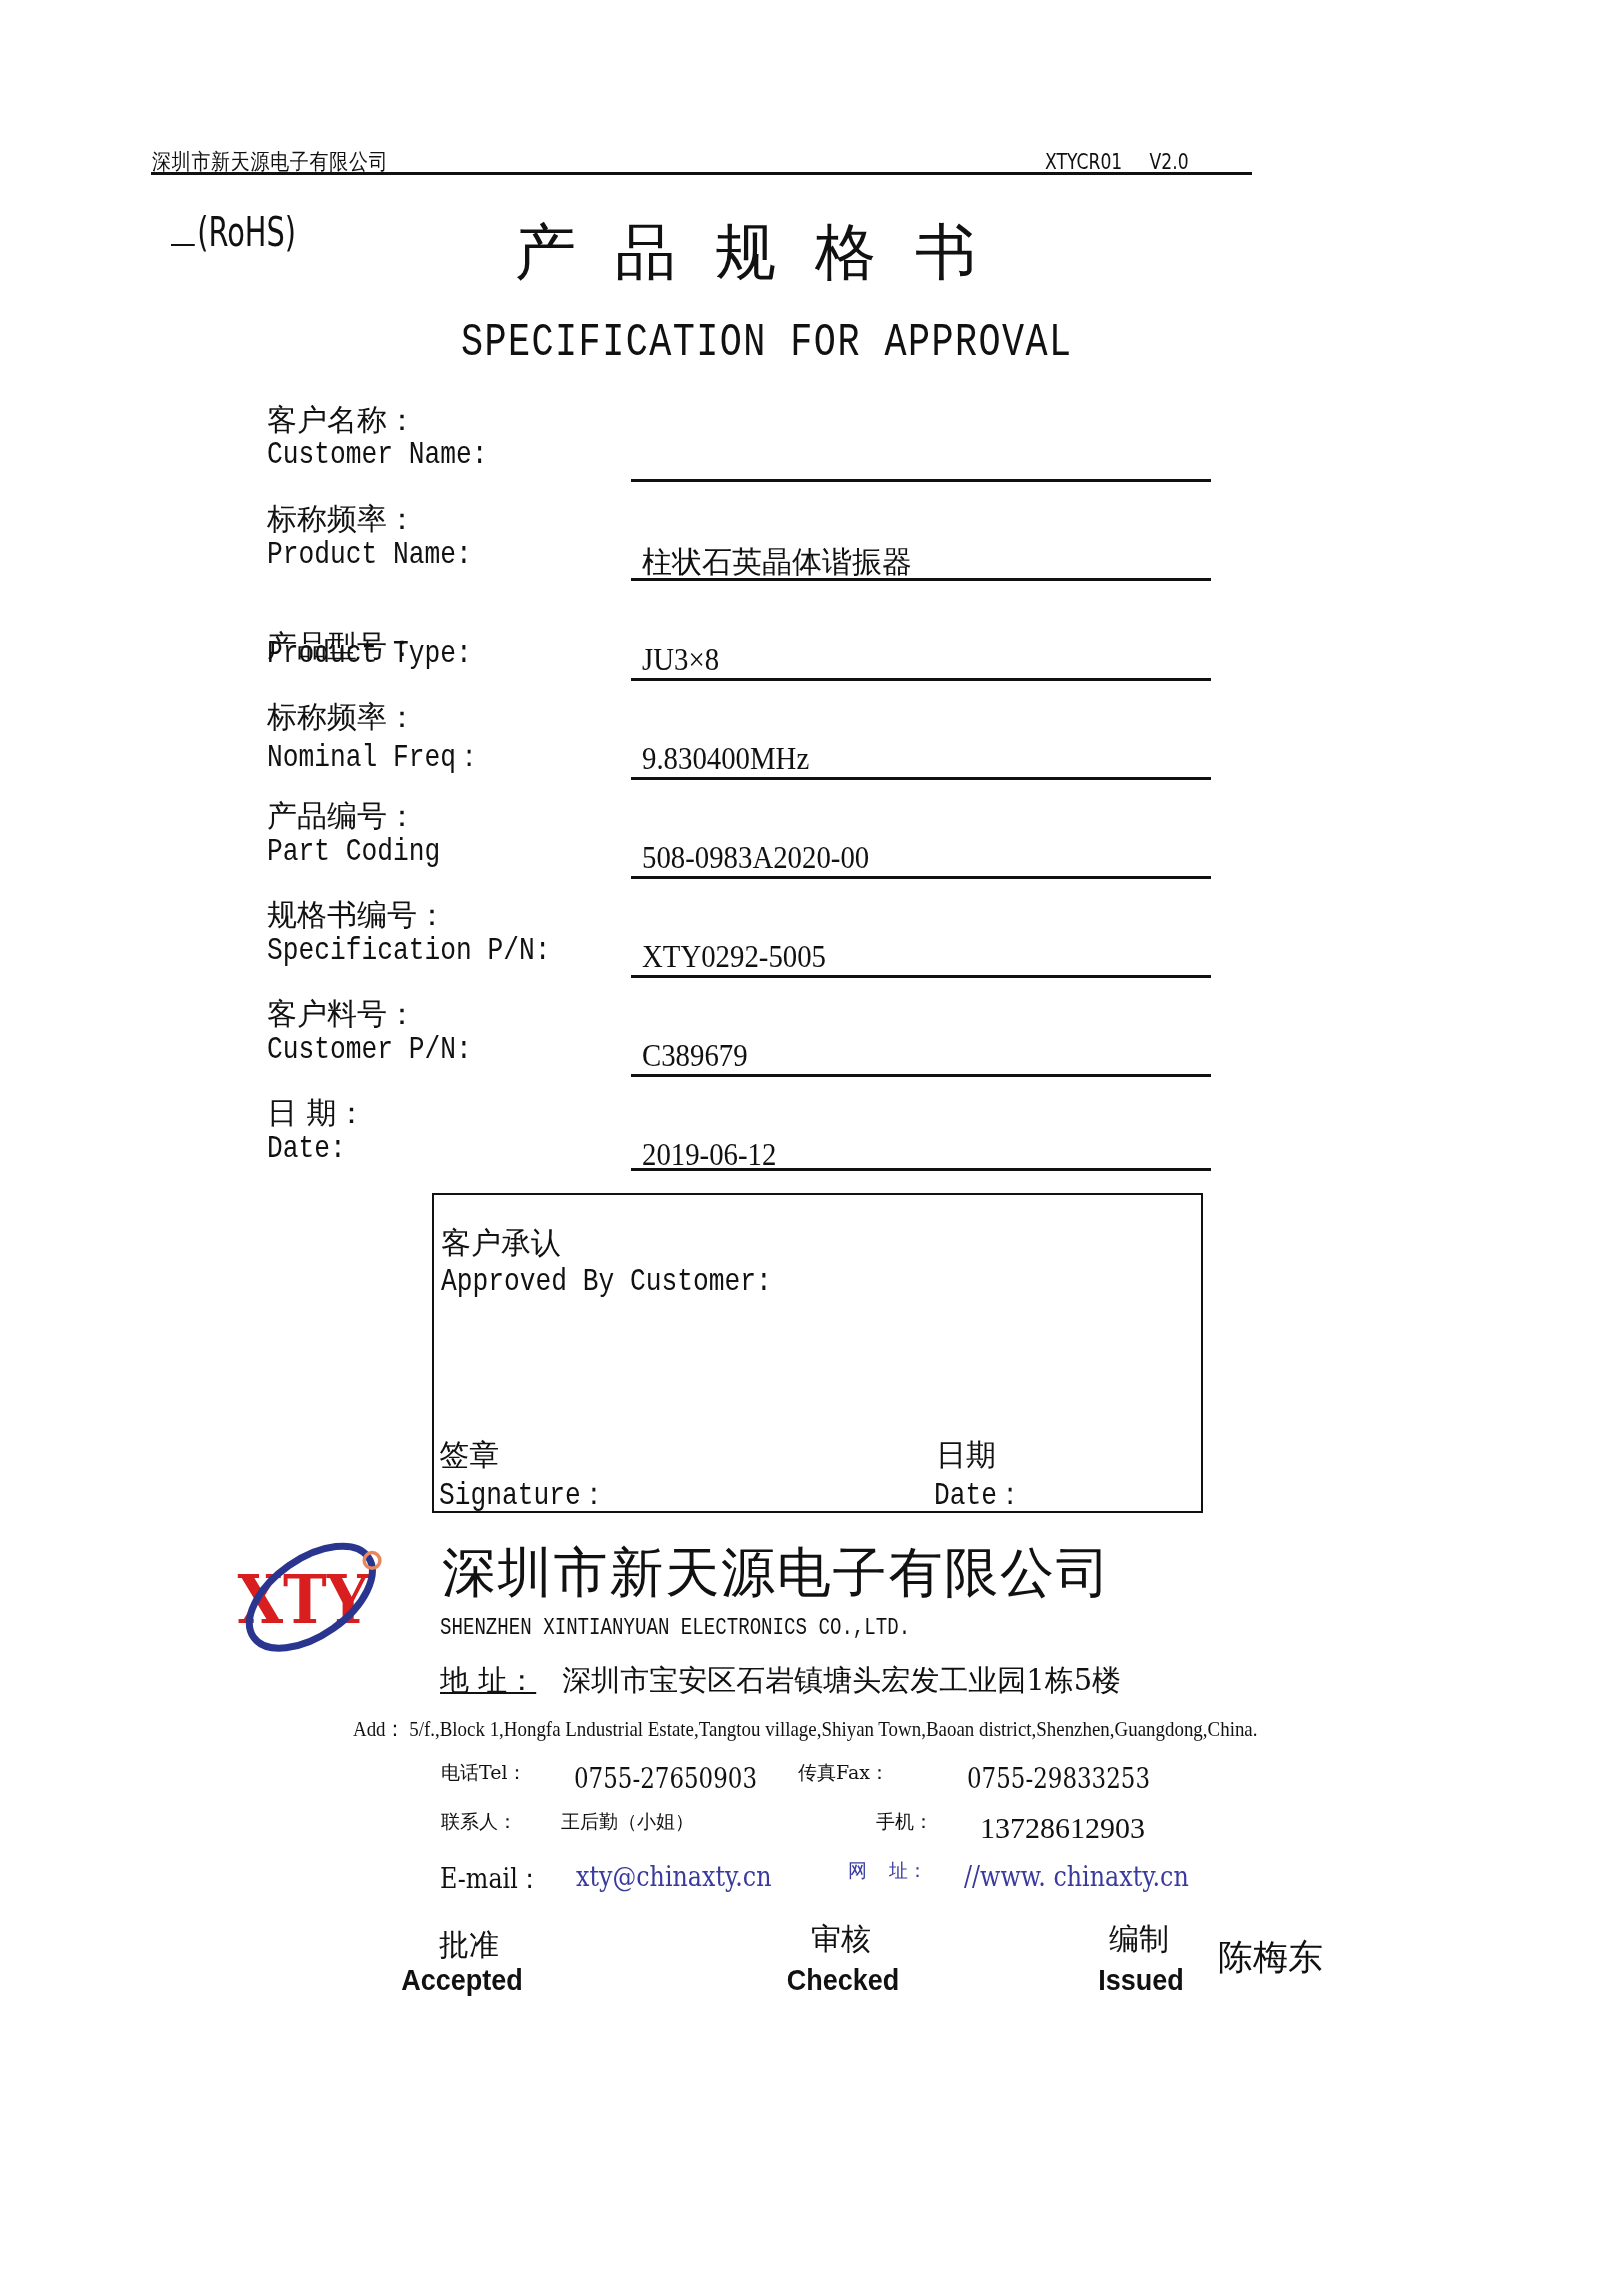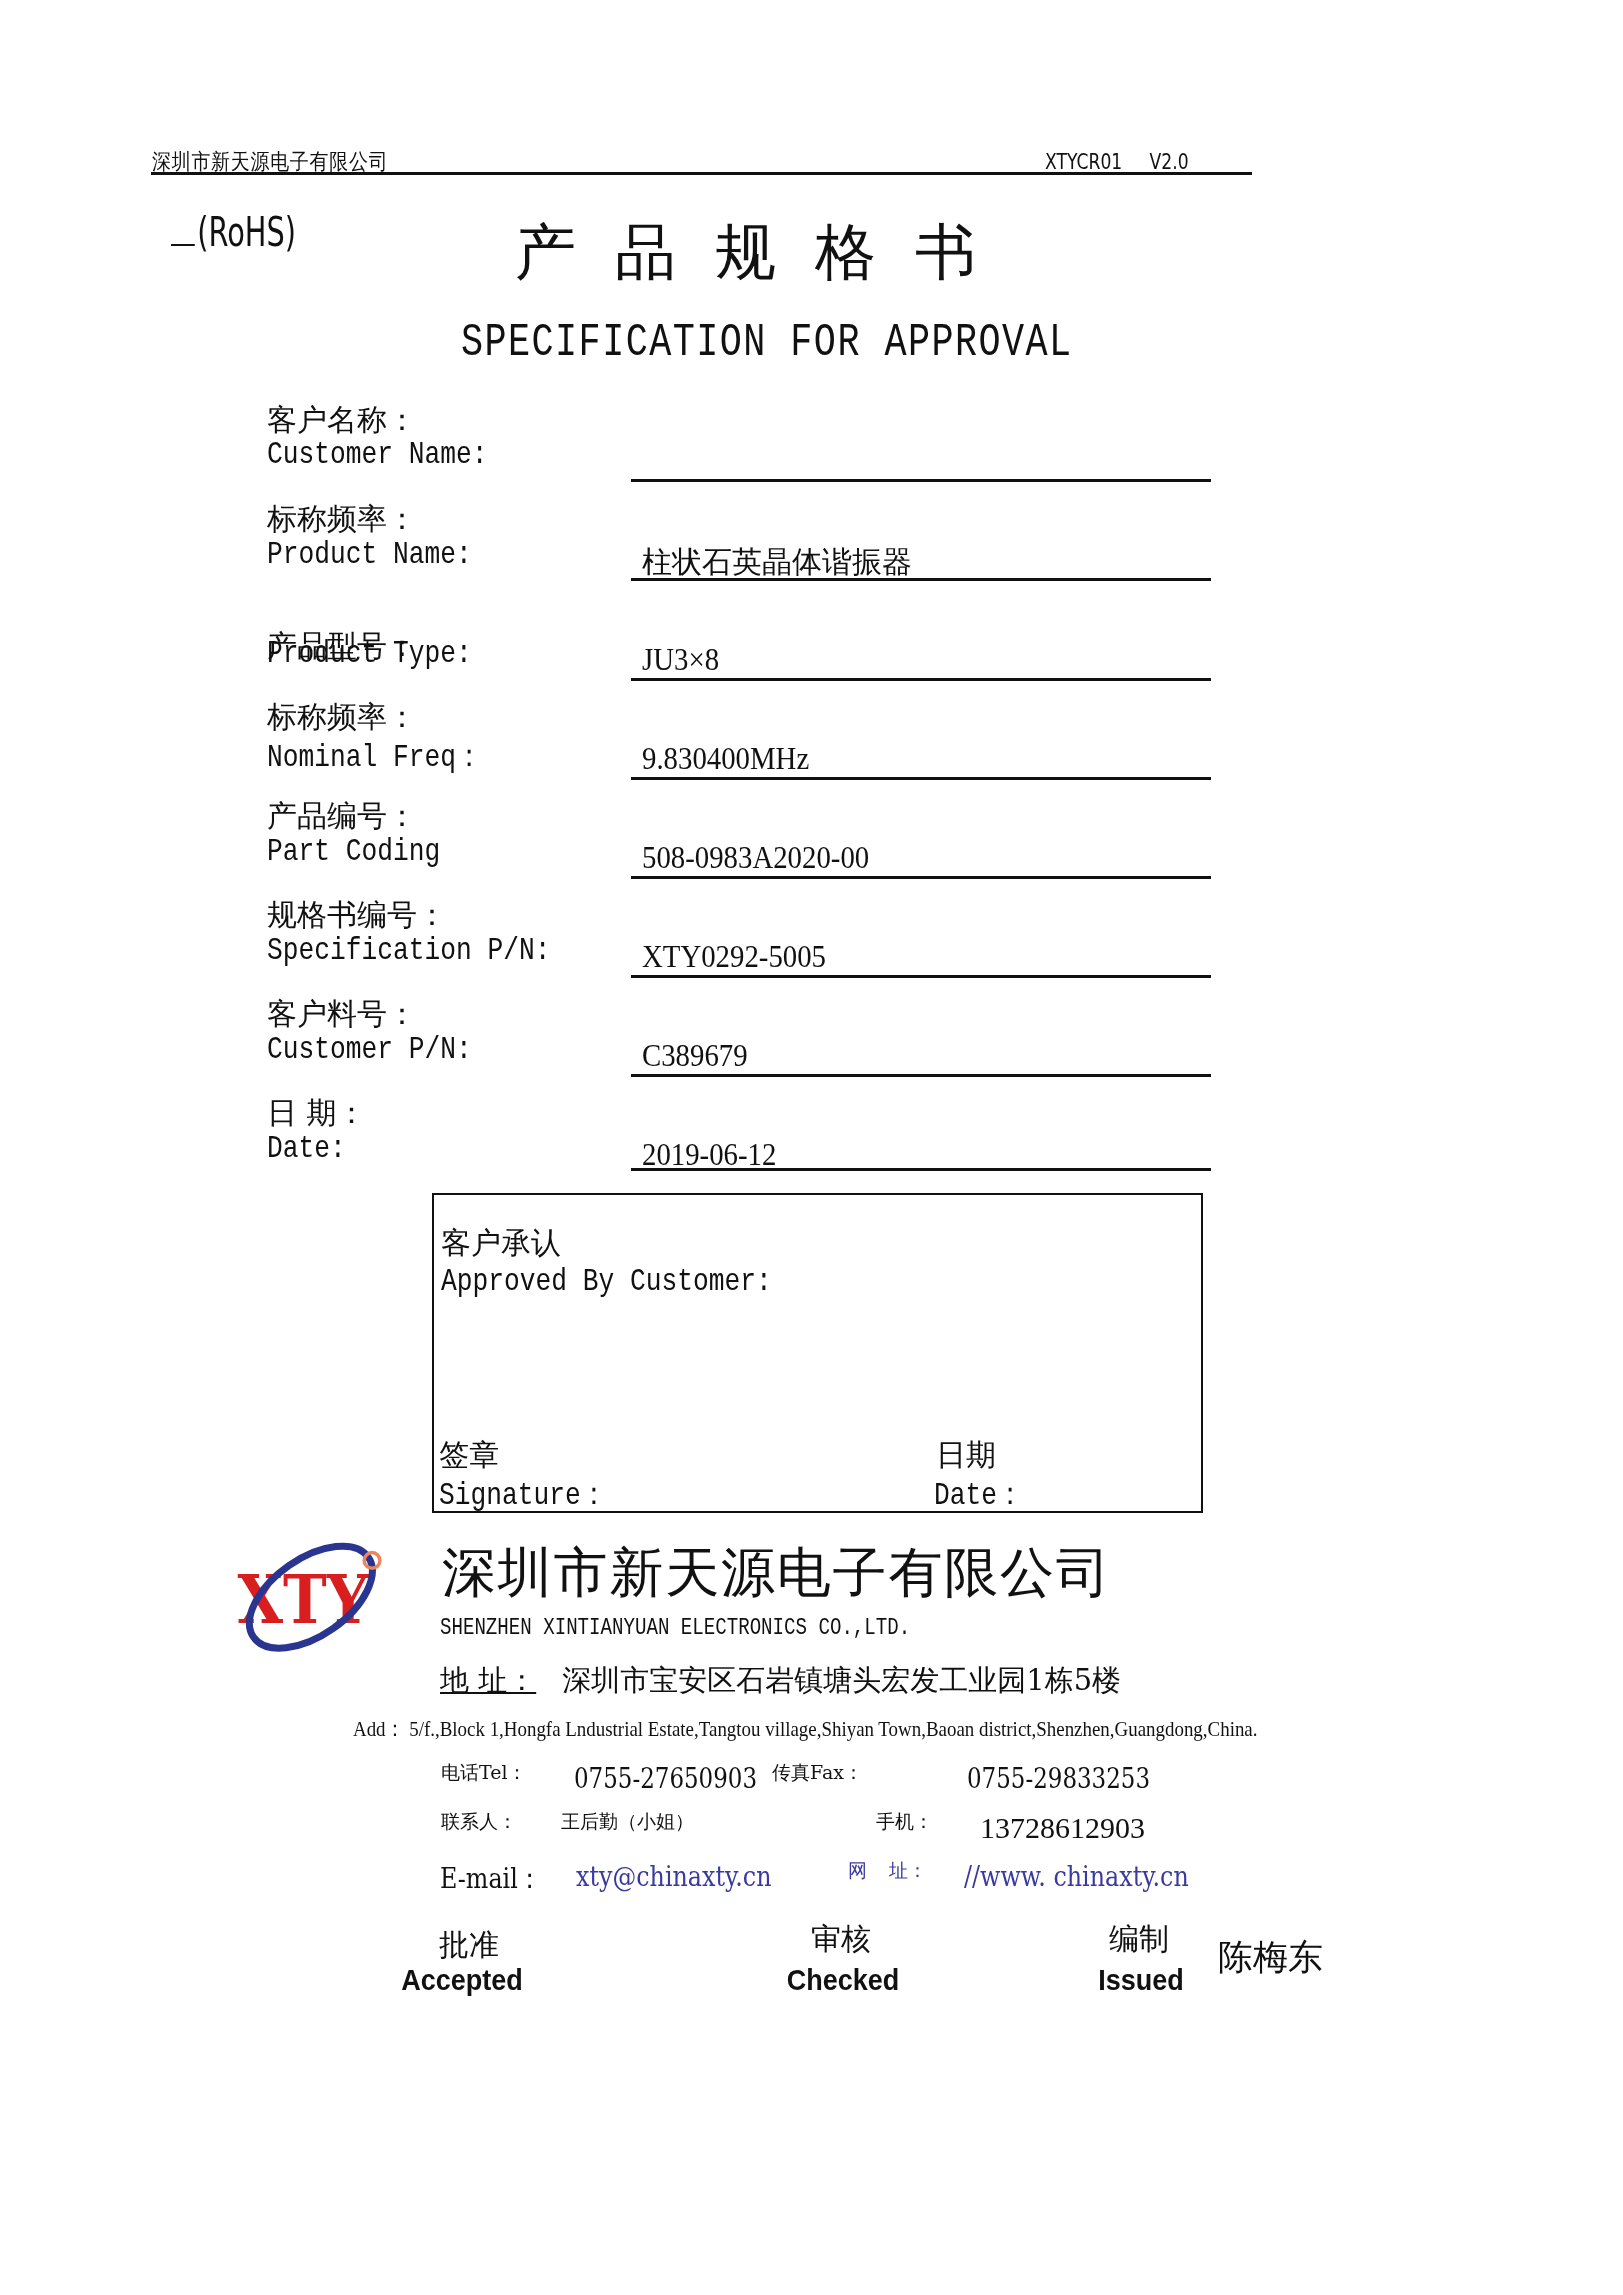--- a/index.html
+++ b/index.html
@@ -101,21 +101,21 @@
   <circle cx="162" cy="28" r="9" fill="none" stroke="#e8875a" stroke-width="4"></circle>
 </svg>
 
 <div class="abs co-cn">深圳市新天源电子有限公司</div>
 <div class="abs co-en">SHENZHEN XINTIANYUAN ELECTRONICS CO.,LTD.</div>
 <div class="abs addr-cn"><span class="lbl">地 址：</span><span>深圳市宝安区石岩镇塘头宏发工业园1栋5楼</span></div>
 <div class="abs addr-en">Add： 5/f.,Block 1,Hongfa Lndustrial Estate,Tangtou village,Shiyan Town,Baoan district,Shenzhen,Guangdong,China.</div>
 
 <div class="abs contact" style="left:441px; top:1760px">电话Tel：</div>
 <div class="abs contact num" style="left:574px; top:1762px; font-size:28px; transform:scaleX(0.82); transform-origin:left">0755-27650903</div>
-<div class="abs contact" style="left:772px; top:1760px">传真Fax：</div>
+<div class="abs contact" style="left:798px; top:1760px">传真Fax：</div>
 <div class="abs contact num" style="left:967px; top:1762px; font-size:28px; transform:scaleX(0.82); transform-origin:left">0755-29833253</div>
 
 <div class="abs contact" style="left:441px; top:1809px">联系人：</div>
 <div class="abs contact" style="left:561px; top:1809px">王后勤（小姐）</div>
 <div class="abs contact" style="left:876px; top:1809px">手机：</div>
 <div class="abs contact" style="left:980px; top:1811px; font-family:'Liberation Serif', serif; font-size:30px">13728612903</div>
 
 <div class="abs contact num" style="left:440px; top:1860px; font-size:28px; transform:scaleX(0.85); transform-origin:left">E-mail：</div>
 <div class="abs contact num link" style="left:576px; top:1860px; font-size:28px; transform:scaleX(0.85); transform-origin:left">xty@chinaxty.cn</div>
 <div class="abs contact link" style="left:848px; top:1858px; word-spacing:16px">网  址：</div>

